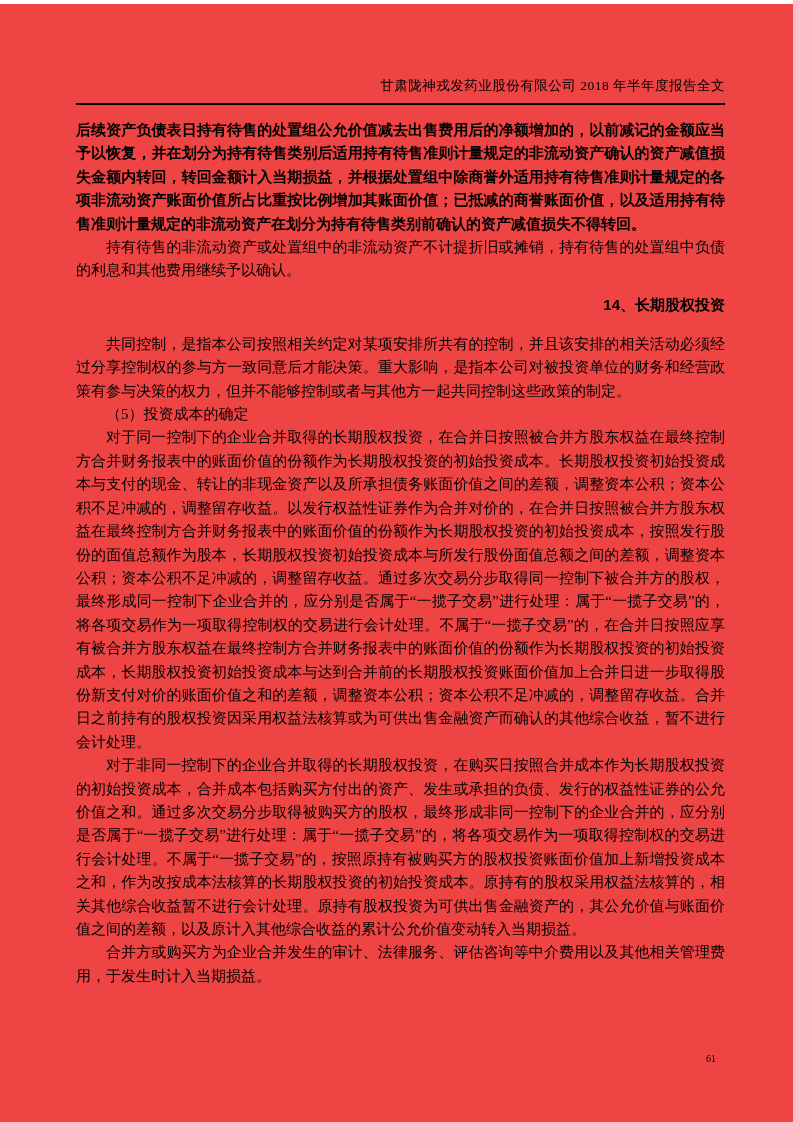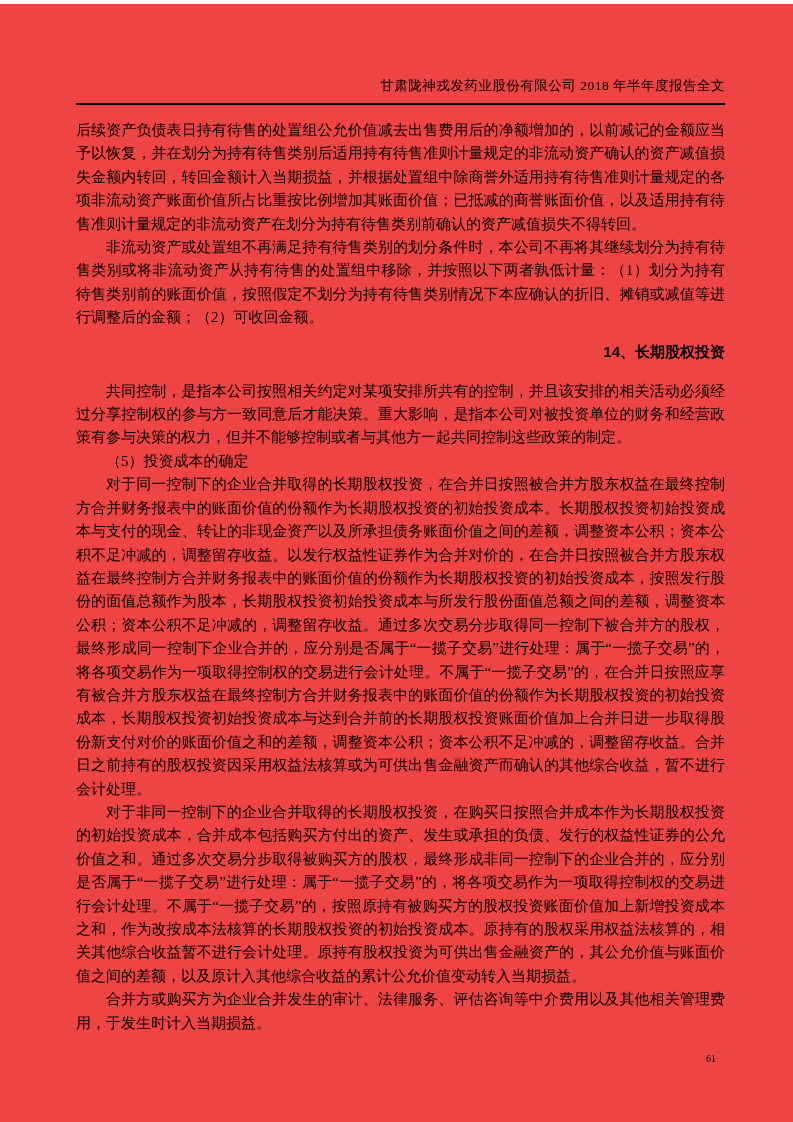--- a/index.html
+++ b/index.html
@@ -33,20 +33,21 @@
     line-height: 23.4px;
     text-align: justify;
     text-justify: inter-ideograph;
   }
   .doc-body p {
     margin: 0;
     text-indent: 2em;
   }
   .doc-body p.no-indent {
     text-indent: 0;
+    font-weight: bold;
   }
   .section-heading {
     font-family: "Liberation Sans", "DejaVu Sans", sans-serif;
     font-weight: bold;
     font-size: 15px;
     line-height: 18px;
     margin: 13px 0 19px 0;
     text-indent: 0;
     text-align: right;
   }
@@ -67,22 +68,22 @@
 <div class="page">
 
   <div class="page-header">
     <span class="header-title">甘肃陇神戎发药业股份有限公司 2018 年半年度报告全文</span>
   </div>
 
   <div class="doc-body">
 
     <p class="no-indent">后续资产负债表日持有待售的处置组公允价值减去出售费用后的净额增加的，以前减记的金额应当予以恢复，并在划分为持有待售类别后适用持有待售准则计量规定的非流动资产确认的资产减值损失金额内转回，转回金额计入当期损益，并根据处置组中除商誉外适用持有待售准则计量规定的各项非流动资产账面价值所占比重按比例增加其账面价值；已抵减的商誉账面价值，以及适用持有待售准则计量规定的非流动资产在划分为持有待售类别前确认的资产减值损失不得转回。</p>
 
+    <p>持有待售的非流动资产或处置组中的非流动资产不计提折旧或摊销，持有待售的处置组中负债的利息和其他费用继续予以确认。</p>
 
-    <p>非流动资产或处置组不再满足持有待售类别的划分条件时，本公司不再将其继续划分为持有待售类别或将非流动资产从持有待售的处置组中移除，并按照以下两者孰低计量：（1）划分为持有待售类别前的账面价值，按照假定不划分为持有待售类别情况下本应确认的折旧、摊销或减值等进行调整后的金额；（2）可收回金额。</p>
 
     <h3 class="section-heading">14、长期股权投资</h3>
 
 
     <p>共同控制，是指本公司按照相关约定对某项安排所共有的控制，并且该安排的相关活动必须经过分享控制权的参与方一致同意后才能决策。重大影响，是指本公司对被投资单位的财务和经营政策有参与决策的权力，但并不能够控制或者与其他方一起共同控制这些政策的制定。</p>
 
     <p class="item-heading">（5）投资成本的确定</p>
 
     <p>对于同一控制下的企业合并取得的长期股权投资，在合并日按照被合并方股东权益在最终控制方合并财务报表中的账面价值的份额作为长期股权投资的初始投资成本。长期股权投资初始投资成本与支付的现金、转让的非现金资产以及所承担债务账面价值之间的差额，调整资本公积；资本公积不足冲减的，调整留存收益。以发行权益性证券作为合并对价的，在合并日按照被合并方股东权益在最终控制方合并财务报表中的账面价值的份额作为长期股权投资的初始投资成本，按照发行股份的面值总额作为股本，长期股权投资初始投资成本与所发行股份面值总额之间的差额，调整资本公积；资本公积不足冲减的，调整留存收益。通过多次交易分步取得同一控制下被合并方的股权，最终形成同一控制下企业合并的，应分别是否属于“一揽子交易”进行处理：属于“一揽子交易”的，将各项交易作为一项取得控制权的交易进行会计处理。不属于“一揽子交易”的，在合并日按照应享有被合并方股东权益在最终控制方合并财务报表中的账面价值的份额作为长期股权投资的初始投资成本，长期股权投资初始投资成本与达到合并前的长期股权投资账面价值加上合并日进一步取得股份新支付对价的账面价值之和的差额，调整资本公积；资本公积不足冲减的，调整留存收益。合并日之前持有的股权投资因采用权益法核算或为可供出售金融资产而确认的其他综合收益，暂不进行会计处理。</p>
 

